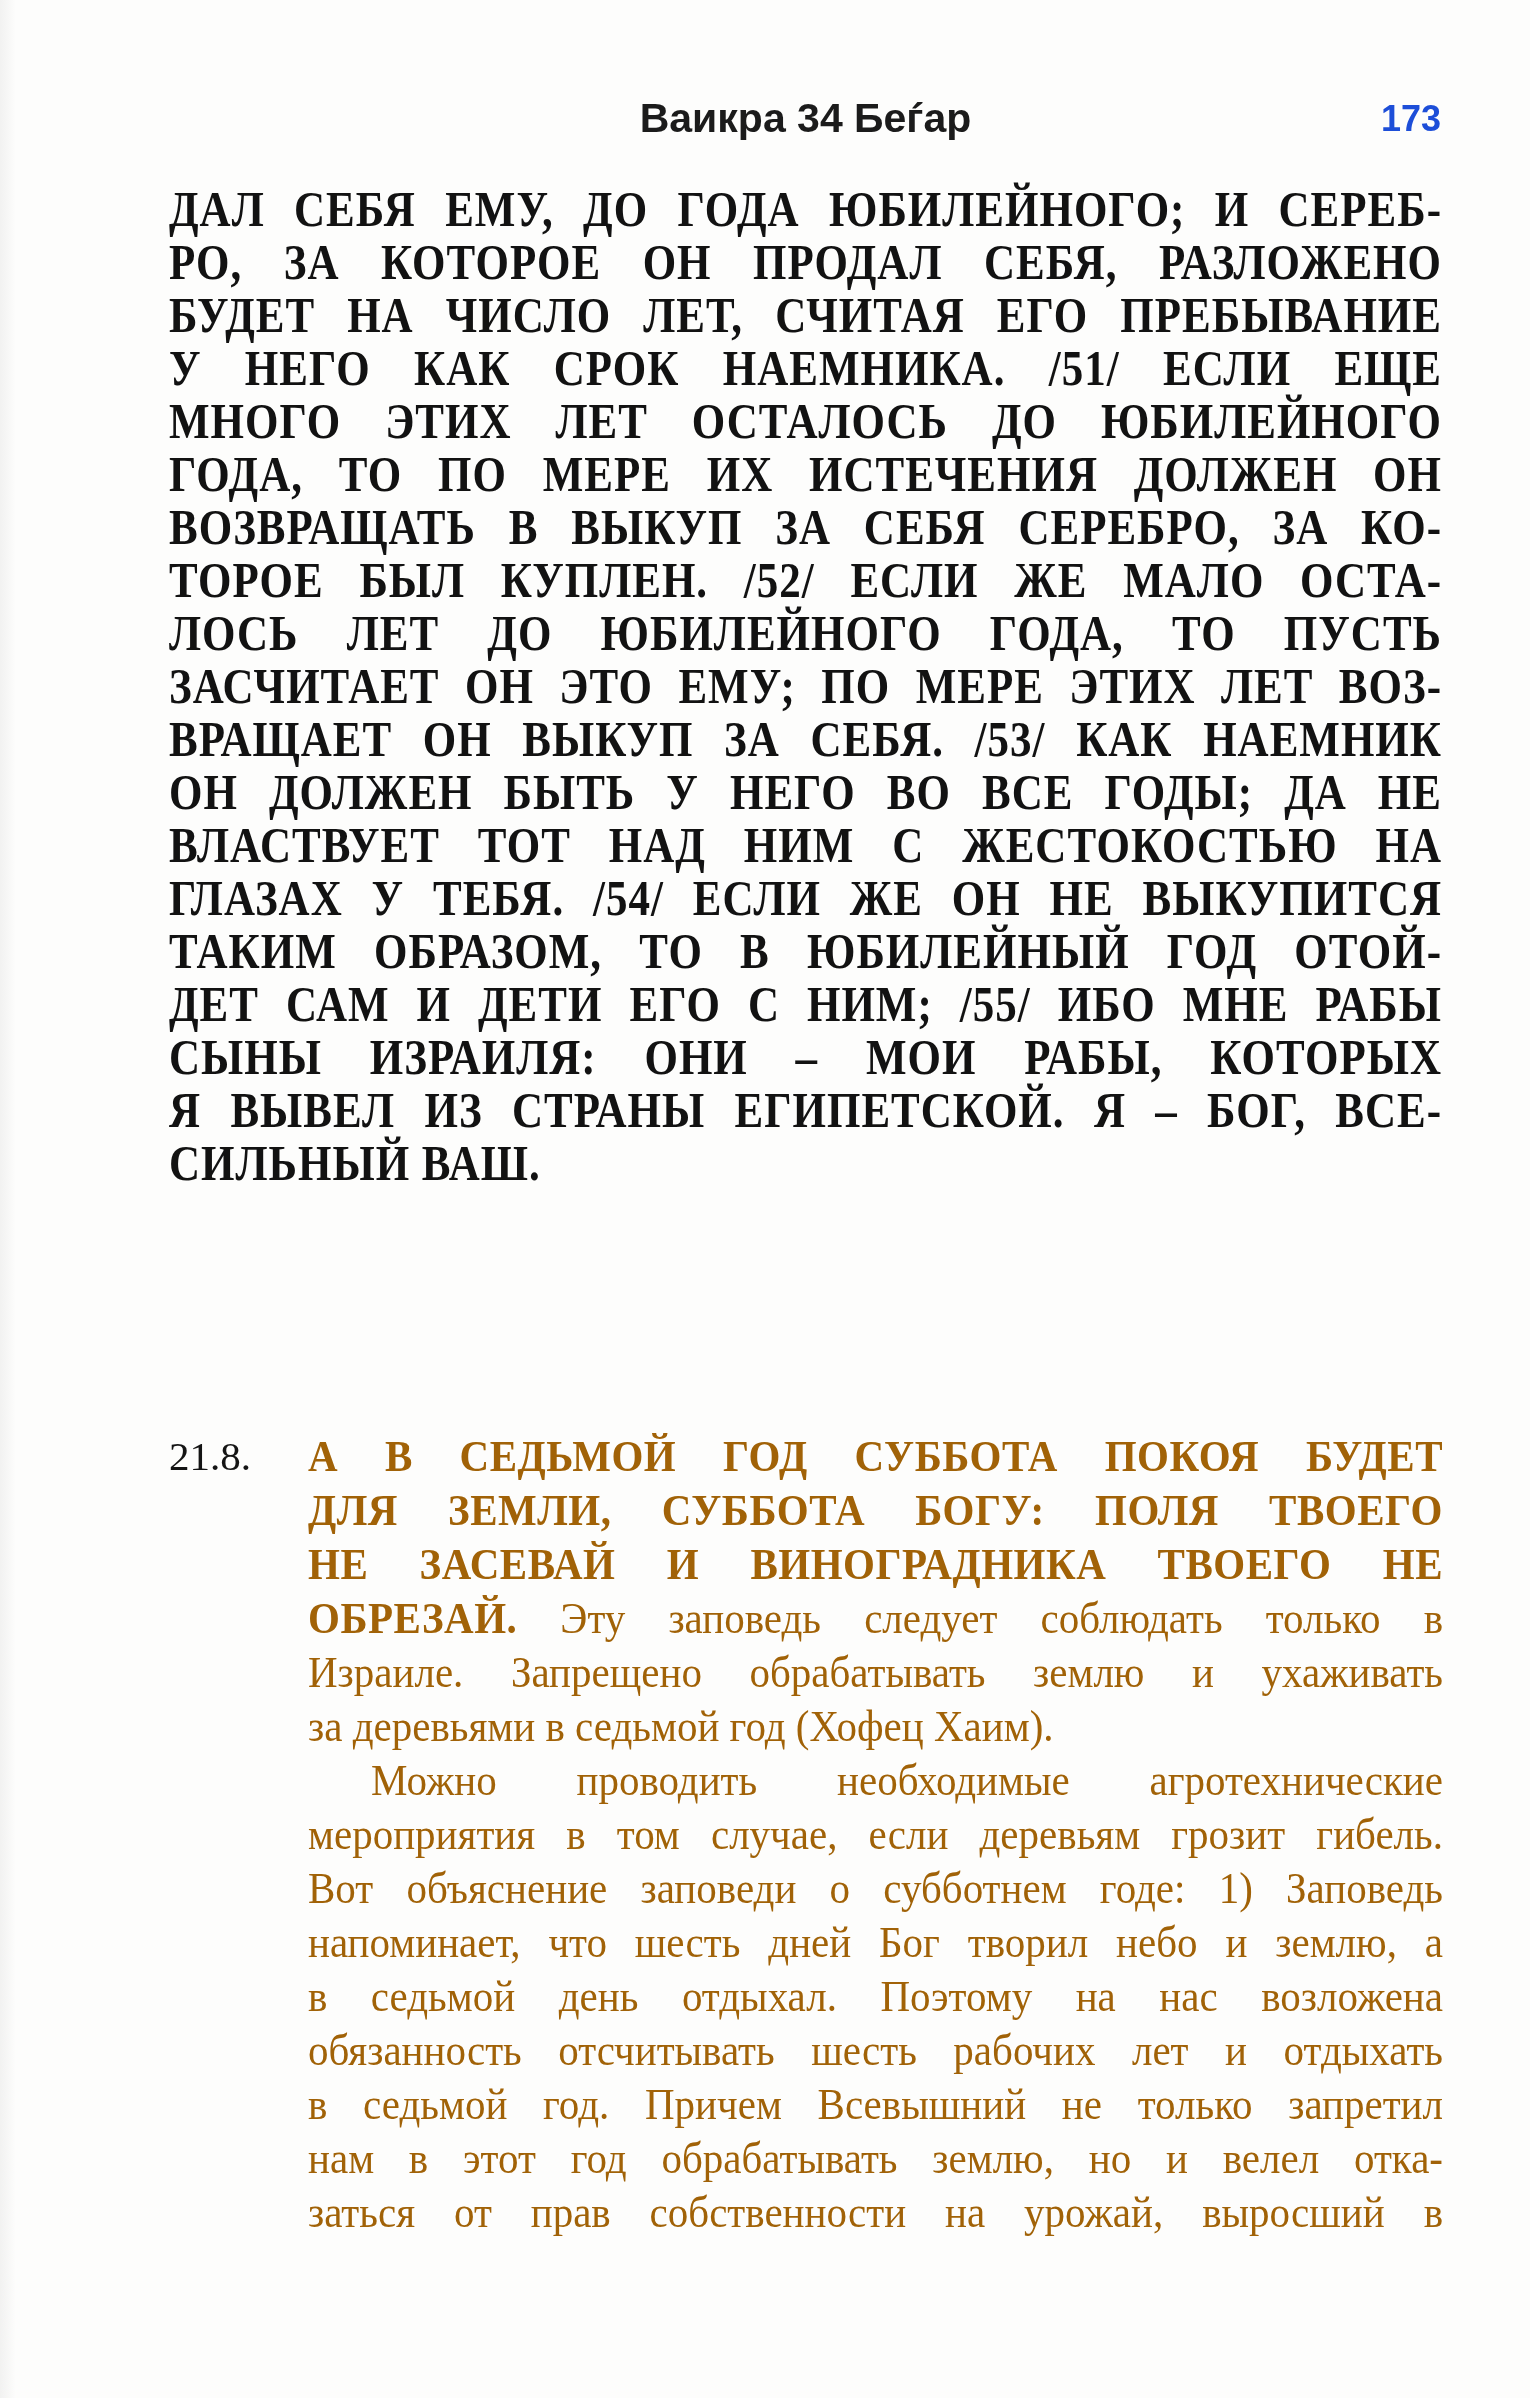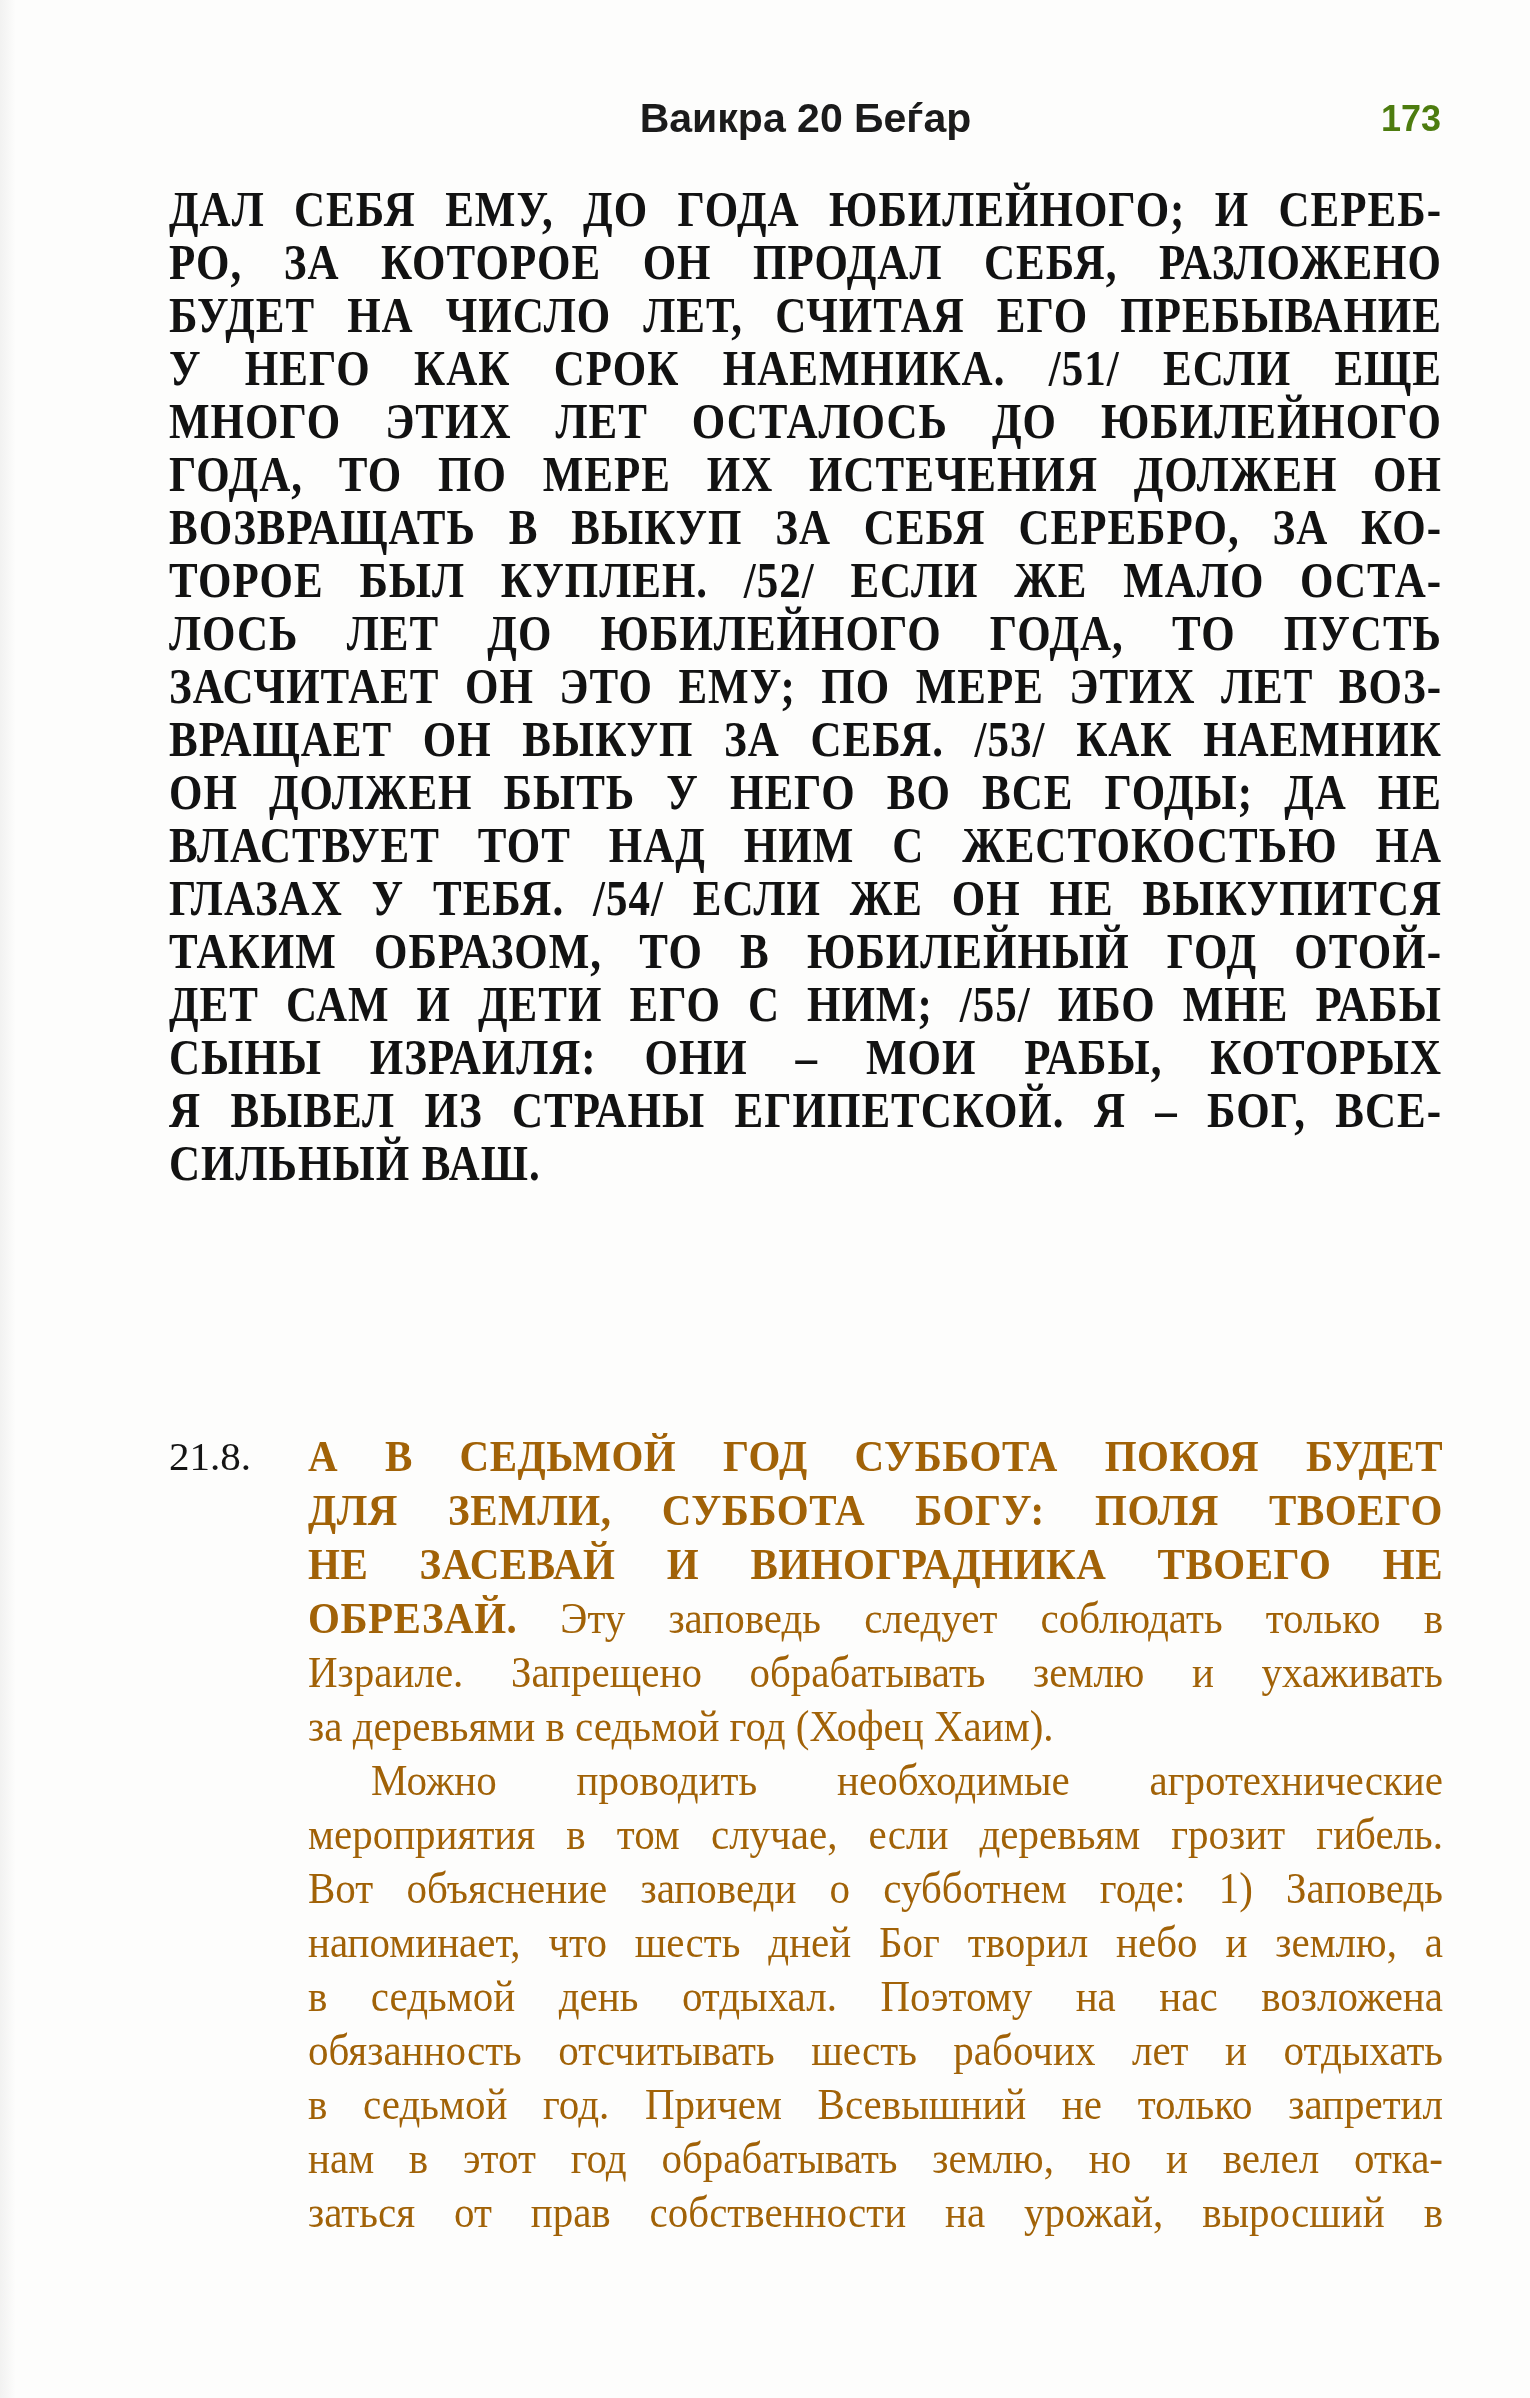--- a/index.html
+++ b/index.html
@@ -37,21 +37,21 @@
     color: #1b1b1b;
   }
   .pnum {
     position: absolute;
     right: 90px;
     top: 99px;
     font-family: "Liberation Sans", sans-serif;
     font-weight: bold;
     font-size: 36px;
     line-height: 39px;
-    color: #4d7c0f;
+    color: #1d4ed8;
   }
   
   .torah {
     position: absolute;
     left: 169px;
     top: 183px;
     width: 1273px;
     font-family: Liberation Serif, serif;
     font-weight: bold;
     font-size: 43px;
@@ -112,21 +112,21 @@
   .tline.indent {
     padding-left: 63px;
   }
 </style>
 </head>
 <body>
 
 <div class="page">
   <div class="scan-edge"></div>
 
-  <div class="htitle">Ваикра 20 Беѓар</div>
+  <div class="htitle">Ваикра 34 Беѓар</div>
 
   <div class="pnum">173</div>
 
   <div class="torah">
       <div class="tline just"><span>ДАЛ СЕБЯ ЕМУ, ДО ГОДА ЮБИЛЕЙНОГО; И СЕРЕБ-</span></div>
       <div class="tline just"><span>РО, ЗА КОТОРОЕ ОН ПРОДАЛ СЕБЯ, РАЗЛОЖЕНО</span></div>
       <div class="tline just"><span>БУДЕТ НА ЧИСЛО ЛЕТ, СЧИТАЯ ЕГО ПРЕБЫВАНИЕ</span></div>
       <div class="tline just"><span>У НЕГО КАК СРОК НАЕМНИКА. /51/ ЕСЛИ ЕЩЕ</span></div>
       <div class="tline just"><span>МНОГО ЭТИХ ЛЕТ ОСТАЛОСЬ ДО ЮБИЛЕЙНОГО</span></div>
       <div class="tline just"><span>ГОДА, ТО ПО МЕРЕ ИХ ИСТЕЧЕНИЯ ДОЛЖЕН ОН</span></div>

